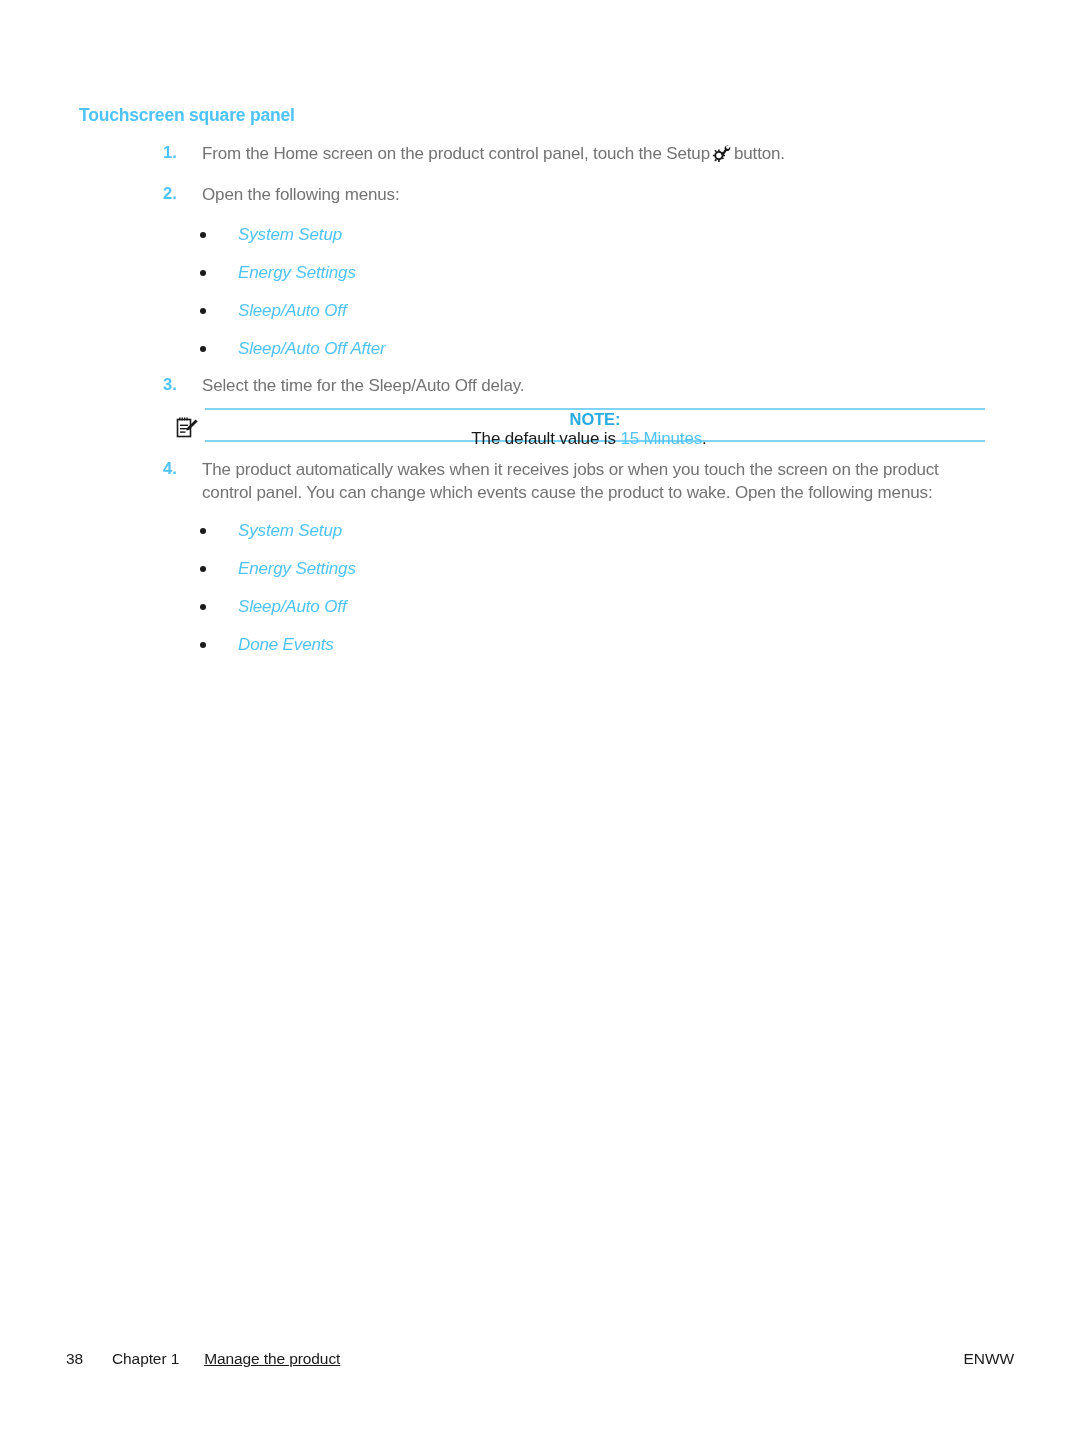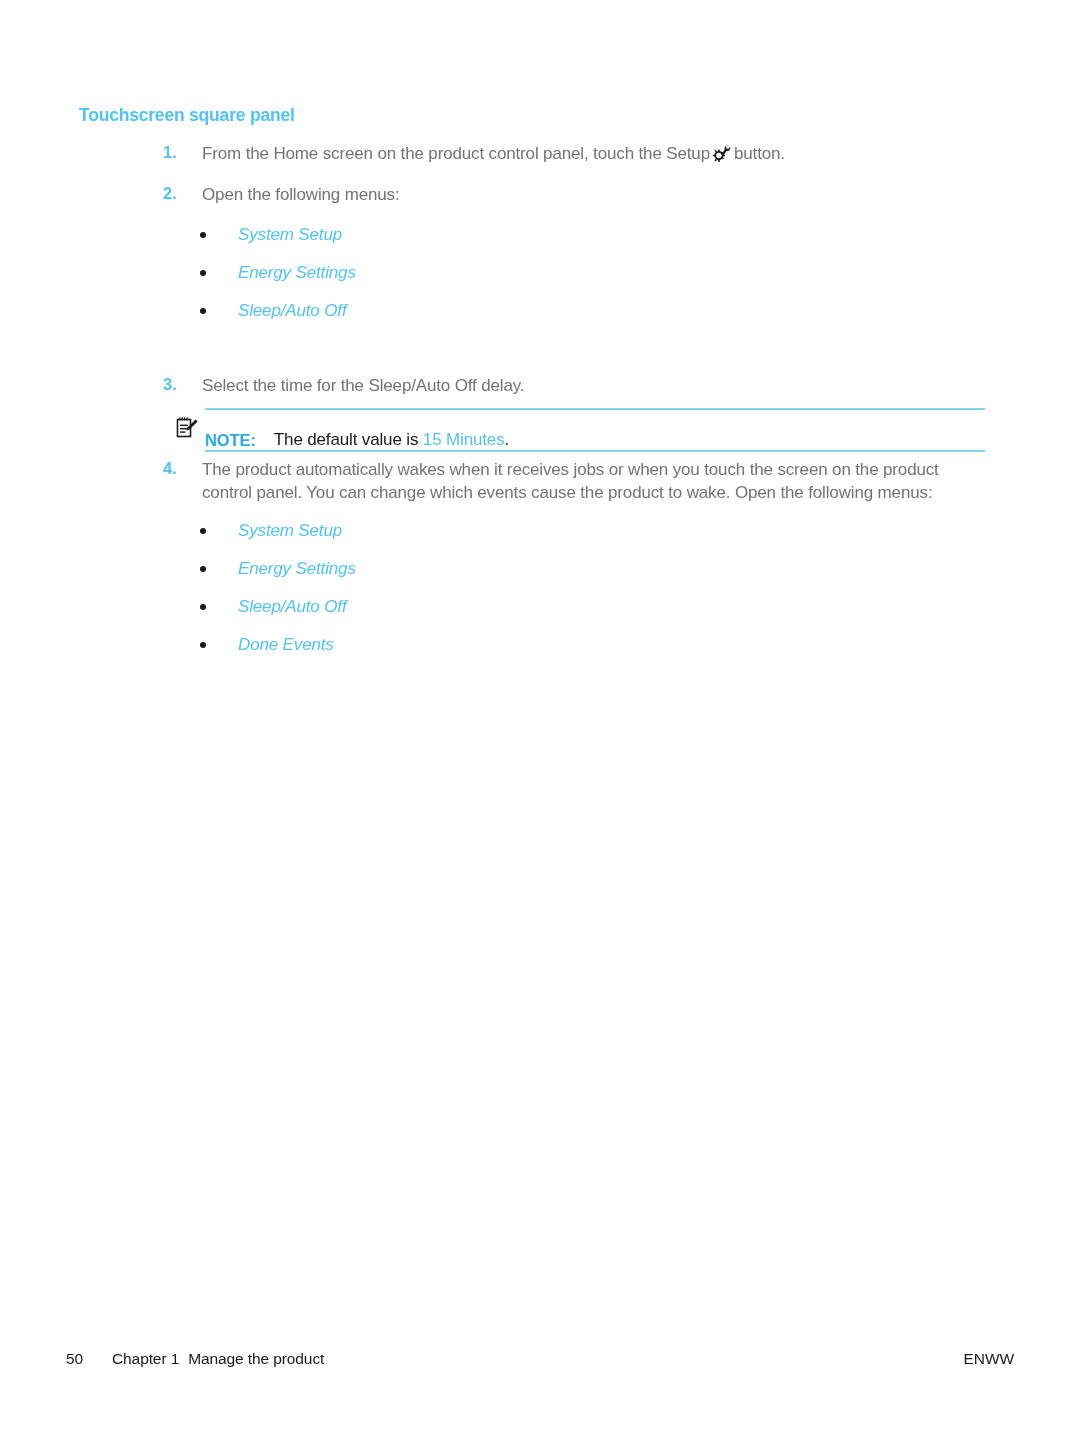--- a/index.html
+++ b/index.html
@@ -89,23 +89,24 @@
     left: 175px;
     width: 810px;
   }
   .note-rule {
     height: 2px;
     background: #7FD4F7;
     margin-left: 30px;
   }
   .note-inner {
     position: relative;
-    height: 40px;
+    height: 30px;
     display: flex;
-    align-items: flex-end;
+    align-items: center;
+    flex-direction: column;
   }
   .note-icon {
     position: absolute;
     left: 0;
     top: 6px;
     width: 24px;
     height: 24px;
   }
   .note-label {
     margin-left: 30px;
@@ -149,21 +150,21 @@
     right: 66px;
     top: 1350px;
     display: flex;
     align-items: baseline;
     font-size: 15.5px;
     color: #1a1a1a;
     letter-spacing: -0.1px;
   }
   .footer-page { width: 46px; }
   .footer-chapter { }
-  .footer-chaptitle { margin-left: 9px; }
+  .footer-chaptitle { margin-left: 25px; text-decoration: underline; }
   .footer-right { margin-left: auto; padding-left: 12px; }
 </style>
 </head>
 <body>
 
 <div class="page">
 
   <div class="section-heading">Touchscreen square panel</div>
 
   <div class="step" style="top:143px;">
@@ -189,20 +190,24 @@
       <span class="bullet-dot"></span>
       <span class="bullet-label">System Setup</span>
     </div>
     <div class="bullet-row">
       <span class="bullet-dot"></span>
       <span class="bullet-label">Energy Settings</span>
     </div>
     <div class="bullet-row">
       <span class="bullet-dot"></span>
       <span class="bullet-label">Sleep/Auto Off</span>
+    </div>
+    <div class="bullet-row">
+      <span class="bullet-dot"></span>
+      <span class="bullet-label">Sleep/Auto Off After</span>
     </div>
   </div>
 
   <div class="step" style="top:375px;">
     <span class="step-num">3.</span>
     <div class="step-body">Select the time for the Sleep/Auto Off delay.</div>
   </div>
 
   <div class="note-block" style="top:408px;">
     <div class="note-rule"></div>
@@ -249,19 +254,19 @@
       <span class="bullet-label">Sleep/Auto Off</span>
     </div>
     <div class="bullet-row">
       <span class="bullet-dot"></span>
       <span class="bullet-label">Done Events</span>
     </div>
   </div>
 
 
   <div class="footer">
-    <span class="footer-page">50</span>
+    <span class="footer-page">38</span>
     <span class="footer-chapter">Chapter 1</span>
     <span class="footer-chaptitle">Manage the product</span>
     <span class="footer-right">ENWW</span>
   </div>
 
 </div>
 
 </body></html>

